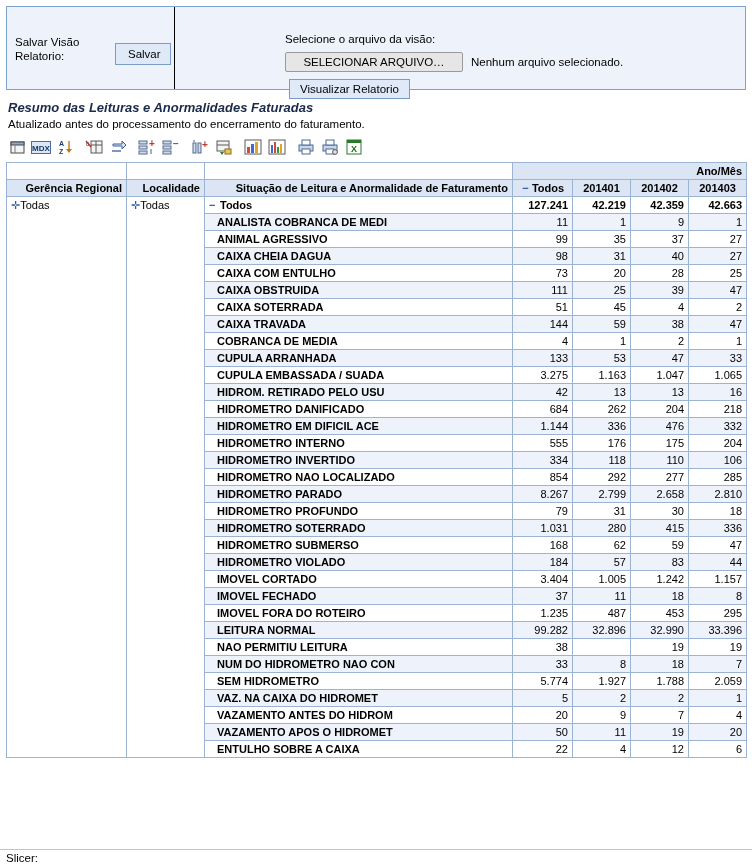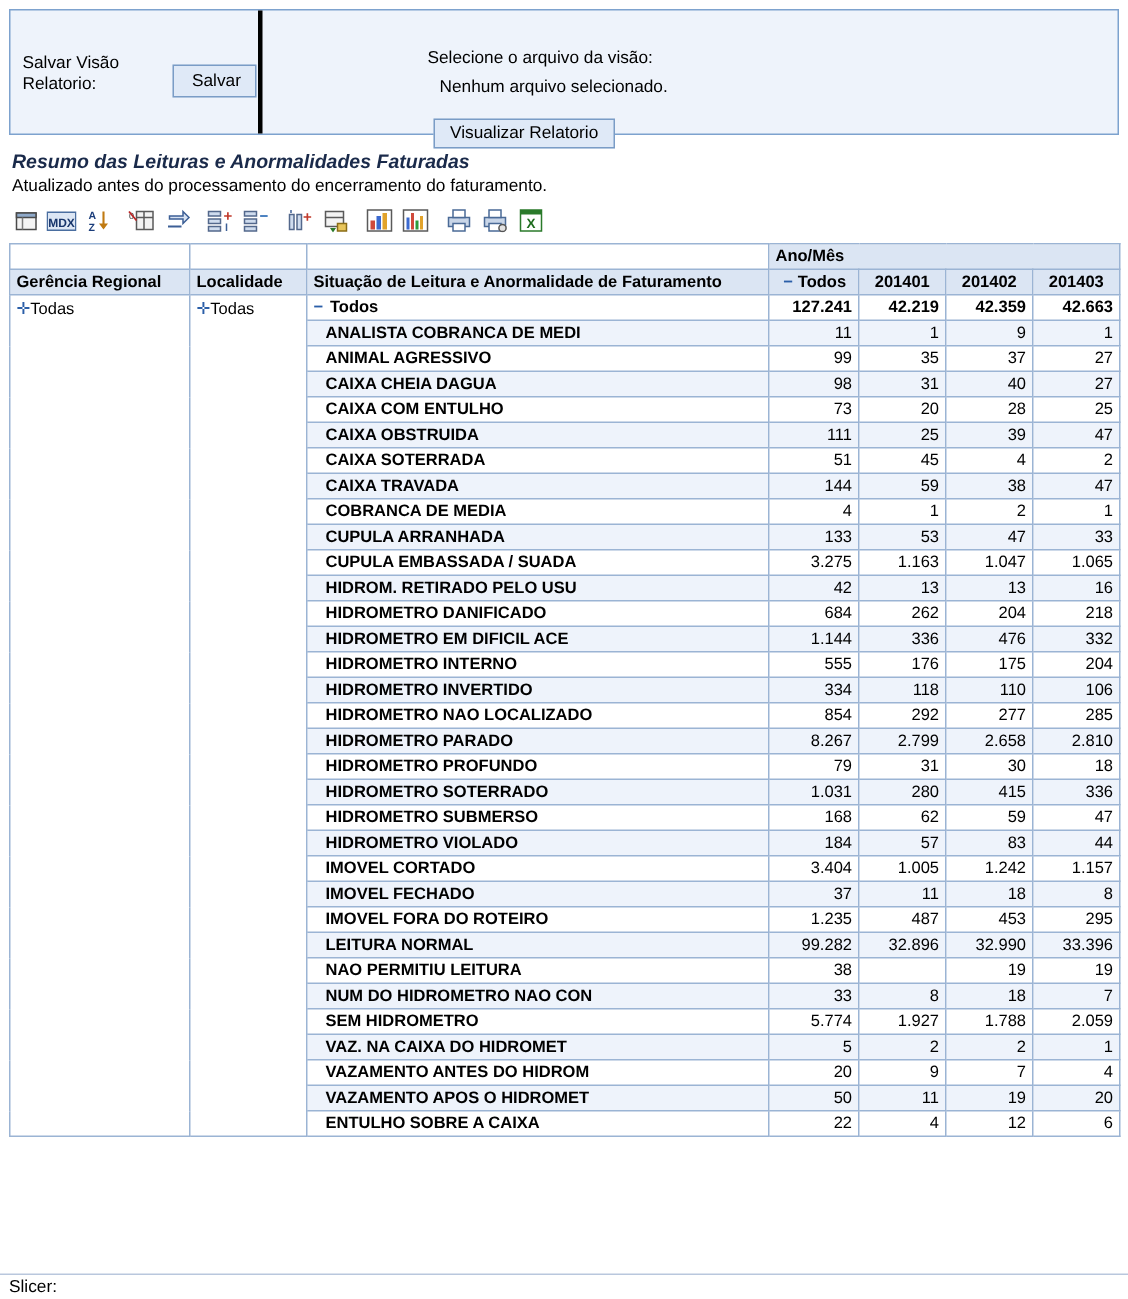--- a/index.html
+++ b/index.html
@@ -24,21 +24,21 @@
     height: 84px;
     position: relative;
     box-sizing: border-box;
   }
   .panel-cell {
     position: absolute;
     top: 0;
     height: 100%;
     box-sizing: border-box;
   }
-  .cell-save { left: 0; width: 168px; border-right: 3px solid #000000; }
+  .cell-save { left: 0; width: 168px; border-right: 1px solid #000000; }
   .cell-load { left: 172px; width: 110px; border-right: 1px solid #7da2ce; }
   .cell-file { left: 268px; right: 0; margin-top: 20px; }
 
   .cell-label {
     position: absolute;
     left: 8px;
     top: 28px;
     font-size: 11.5px;
     line-height: 14px;
     width: 72px;
@@ -155,21 +155,21 @@
     padding: 2px 4px;
     height: 17px;
     box-sizing: border-box;
     overflow: hidden;
     white-space: nowrap;
   }
   th.hdr {
     background: #dbe5f3;
     font-weight: bold;
     font-size: 11px;
-    text-align: left;
+    text-align: right;
     color: #000;
   }
   th.hdr.center { text-align: center; }
   td.blank {
     background: #ffffff;
     border-left: 1px solid #ffffff;
     border-top: 1px solid #ffffff;
   }
   td.dim {
     background: #ffffff;
@@ -228,20 +228,21 @@
 
   <div class="panel-cell cell-save">
     <div class="cell-label">Salvar Visão Relatorio:</div>
     <button class="btn" id="save-btn">Salvar</button>
   </div>
 
 
   <div class="panel-cell cell-file">
     <div class="file-label">Selecione o arquivo da visão:</div>
     <div class="file-input-row">
+      <button id="select-file-btn">SELECIONAR ARQUIVO…</button>
       <span class="file-status">Nenhum arquivo selecionado.</span>
     </div>
     <button class="btn" id="view-report-btn">Visualizar Relatorio</button>
   </div>
 </div>
 
 <div class="report-title">Resumo das Leituras e Anormalidades Faturadas</div>
 <div class="report-sub">Atualizado antes do processamento do encerramento do faturamento.</div>
 
 <div class="toolbar">

